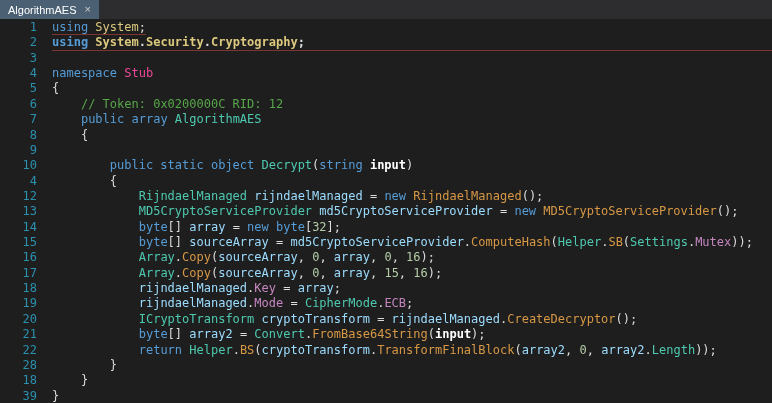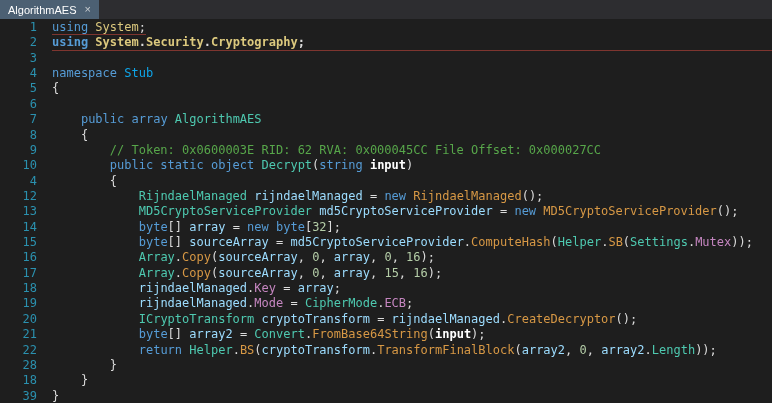--- a/index.html
+++ b/index.html
@@ -61,26 +61,26 @@
   <div class="tab">
     <span>AlgorithmAES</span>
     <span class="tab-close">×</span>
   </div>
 </div>
 
 <div class="editor">
     <div class="line"><span class="ln">1</span><span class="content"><span class="u-text"><span style="color: rgb(86, 156, 214);">using </span><span style="color: rgb(220, 201, 126);">System</span><span style="color: rgb(220, 220, 220);">;</span></span></span></div>
     <div class="line"><span class="ln">2</span><span class="content u-full"><span style="color: rgb(86, 156, 214);">using </span><span style="color: rgb(220, 201, 126);">System</span><span style="color: rgb(220, 220, 220);">.</span><span style="color: rgb(220, 201, 126);">Security</span><span style="color: rgb(220, 220, 220);">.</span><span style="color: rgb(220, 201, 126);">Cryptography</span><span style="color: rgb(220, 220, 220);">;</span></span></div>
     <div class="line"><span class="ln">3</span><span class="content"></span></div>
-    <div class="line"><span class="ln">4</span><span class="content"><span style="color: rgb(86, 156, 214);">namespace </span><span style="color: #0ea5e9;">Stub</span></span></div>
+    <div class="line"><span class="ln">4</span><span class="content"><span style="color: rgb(86, 156, 214);">namespace </span><span style="color: #ec4899;">Stub</span></span></div>
     <div class="line"><span class="ln">5</span><span class="content"><span style="color: rgb(220, 220, 220);">{</span></span></div>
-    <div class="line"><span class="ln">6</span><span class="content"><span style="color: rgb(220, 220, 220);">    </span></span></div>
+    <div class="line"><span class="ln">6</span><span class="content"><span style="color: rgb(220, 220, 220);">    </span><span style="color: rgb(87, 166, 74);">// Token: 0x0200000C RID: 12</span></span></div>
     <div class="line"><span class="ln">7</span><span class="content"><span style="color: rgb(220, 220, 220);">    </span><span style="color: rgb(86, 156, 214);">public array </span><span style="color: rgb(78, 201, 176);">AlgorithmAES</span></span></div>
     <div class="line"><span class="ln">8</span><span class="content"><span style="color: rgb(220, 220, 220);">    {</span></span></div>
-    <div class="line"><span class="ln">9</span><span class="content"><span style="color: rgb(220, 220, 220);">        </span><span style="color: rgb(87, 166, 74);">// Token: 0x0600003E RID: 62 RVA: 0x000045CC File Offset: 0x000027CC</span></span></div>
+    <div class="line"><span class="ln">9</span><span class="content"><span style="color: rgb(220, 220, 220);">        </span></span></div>
     <div class="line"><span class="ln">10</span><span class="content"><span style="color: rgb(220, 220, 220);">        </span><span style="color: rgb(86, 156, 214);">public static object </span><span style="color: rgb(78, 201, 176);">Decrypt</span><span style="color: rgb(220, 220, 220);">(</span><span style="color: rgb(86, 156, 214);">string </span><span style="color: rgb(255, 255, 255); font-weight: bold;">input</span><span style="color: rgb(220, 220, 220);">)</span></span></div>
     <div class="line"><span class="ln">4</span><span class="content"><span style="color: rgb(220, 220, 220);">        {</span></span></div>
     <div class="line"><span class="ln">12</span><span class="content"><span style="color: rgb(220, 220, 220);">            </span><span style="color: rgb(78, 201, 176);">RijndaelManaged</span><span style="color: rgb(220, 220, 220);"> </span><span style="color: rgb(156, 220, 254);">rijndaelManaged</span><span style="color: rgb(220, 220, 220);"> = </span><span style="color: rgb(86, 156, 214);">new </span><span style="color: rgb(215, 152, 69);">RijndaelManaged</span><span style="color: rgb(220, 220, 220);">();</span></span></div>
     <div class="line"><span class="ln">13</span><span class="content"><span style="color: rgb(220, 220, 220);">            </span><span style="color: rgb(78, 201, 176);">MD5CryptoServiceProvider</span><span style="color: rgb(220, 220, 220);"> </span><span style="color: rgb(156, 220, 254);">md5CryptoServiceProvider</span><span style="color: rgb(220, 220, 220);"> = </span><span style="color: rgb(86, 156, 214);">new </span><span style="color: rgb(215, 152, 69);">MD5CryptoServiceProvider</span><span style="color: rgb(220, 220, 220);">();</span></span></div>
     <div class="line"><span class="ln">14</span><span class="content"><span style="color: rgb(220, 220, 220);">            </span><span style="color: rgb(86, 156, 214);">byte</span><span style="color: rgb(220, 220, 220);">[] </span><span style="color: rgb(156, 220, 254);">array</span><span style="color: rgb(220, 220, 220);"> = </span><span style="color: rgb(86, 156, 214);">new byte</span><span style="color: rgb(220, 220, 220);">[</span><span style="color: rgb(181, 206, 168);">32</span><span style="color: rgb(220, 220, 220);">];</span></span></div>
     <div class="line"><span class="ln">15</span><span class="content"><span style="color: rgb(220, 220, 220);">            </span><span style="color: rgb(86, 156, 214);">byte</span><span style="color: rgb(220, 220, 220);">[] </span><span style="color: rgb(156, 220, 254);">sourceArray</span><span style="color: rgb(220, 220, 220);"> = </span><span style="color: rgb(156, 220, 254);">md5CryptoServiceProvider</span><span style="color: rgb(220, 220, 220);">.</span><span style="color: rgb(215, 152, 69);">ComputeHash</span><span style="color: rgb(220, 220, 220);">(</span><span style="color: rgb(78, 201, 176);">Helper</span><span style="color: rgb(220, 220, 220);">.</span><span style="color: rgb(215, 152, 69);">SB</span><span style="color: rgb(220, 220, 220);">(</span><span style="color: rgb(78, 201, 176);">Settings</span><span style="color: rgb(220, 220, 220);">.</span><span style="color: rgb(197, 134, 192);">Mutex</span><span style="color: rgb(220, 220, 220);">));</span></span></div>
     <div class="line"><span class="ln">16</span><span class="content"><span style="color: rgb(220, 220, 220);">            </span><span style="color: rgb(78, 201, 176);">Array</span><span style="color: rgb(220, 220, 220);">.</span><span style="color: rgb(215, 152, 69);">Copy</span><span style="color: rgb(220, 220, 220);">(</span><span style="color: rgb(156, 220, 254);">sourceArray</span><span style="color: rgb(220, 220, 220);">, </span><span style="color: rgb(181, 206, 168);">0</span><span style="color: rgb(220, 220, 220);">, </span><span style="color: rgb(156, 220, 254);">array</span><span style="color: rgb(220, 220, 220);">, </span><span style="color: rgb(181, 206, 168);">0</span><span style="color: rgb(220, 220, 220);">, </span><span style="color: rgb(181, 206, 168);">16</span><span style="color: rgb(220, 220, 220);">);</span></span></div>
     <div class="line"><span class="ln">17</span><span class="content"><span style="color: rgb(220, 220, 220);">            </span><span style="color: rgb(78, 201, 176);">Array</span><span style="color: rgb(220, 220, 220);">.</span><span style="color: rgb(215, 152, 69);">Copy</span><span style="color: rgb(220, 220, 220);">(</span><span style="color: rgb(156, 220, 254);">sourceArray</span><span style="color: rgb(220, 220, 220);">, </span><span style="color: rgb(181, 206, 168);">0</span><span style="color: rgb(220, 220, 220);">, </span><span style="color: rgb(156, 220, 254);">array</span><span style="color: rgb(220, 220, 220);">, </span><span style="color: rgb(181, 206, 168);">15</span><span style="color: rgb(220, 220, 220);">, </span><span style="color: rgb(181, 206, 168);">16</span><span style="color: rgb(220, 220, 220);">);</span></span></div>
     <div class="line"><span class="ln">18</span><span class="content"><span style="color: rgb(220, 220, 220);">            </span><span style="color: rgb(156, 220, 254);">rijndaelManaged</span><span style="color: rgb(220, 220, 220);">.</span><span style="color: rgb(197, 134, 192);">Key</span><span style="color: rgb(220, 220, 220);"> = </span><span style="color: rgb(156, 220, 254);">array</span><span style="color: rgb(220, 220, 220);">;</span></span></div>
     <div class="line"><span class="ln">19</span><span class="content"><span style="color: rgb(220, 220, 220);">            </span><span style="color: rgb(156, 220, 254);">rijndaelManaged</span><span style="color: rgb(220, 220, 220);">.</span><span style="color: rgb(197, 134, 192);">Mode</span><span style="color: rgb(220, 220, 220);"> = </span><span style="color: rgb(78, 201, 176);">CipherMode</span><span style="color: rgb(220, 220, 220);">.</span><span style="color: rgb(197, 134, 192);">ECB</span><span style="color: rgb(220, 220, 220);">;</span></span></div>

